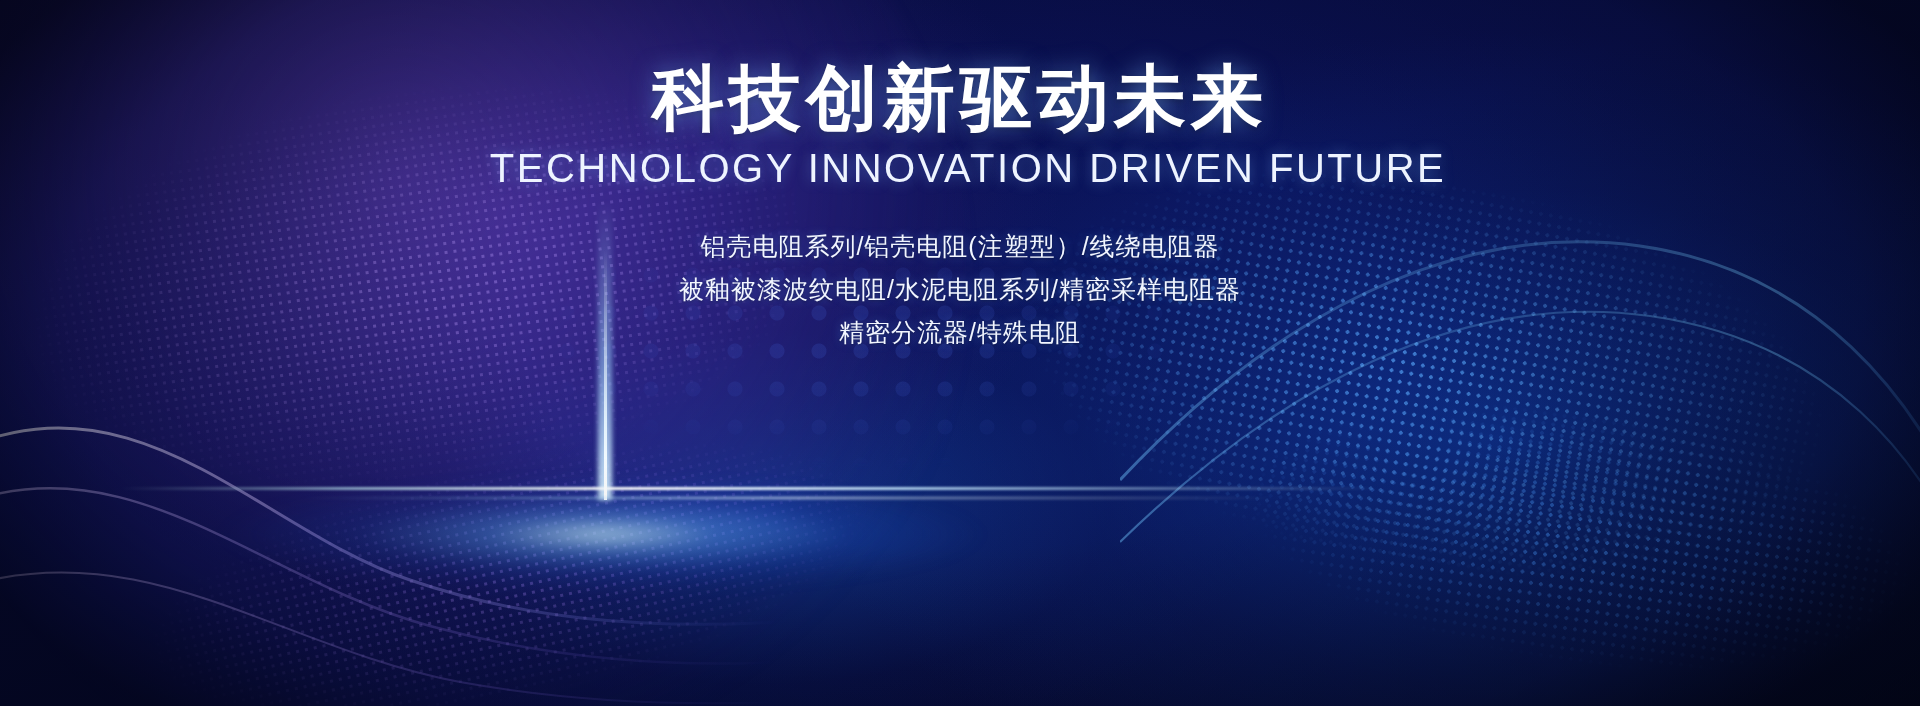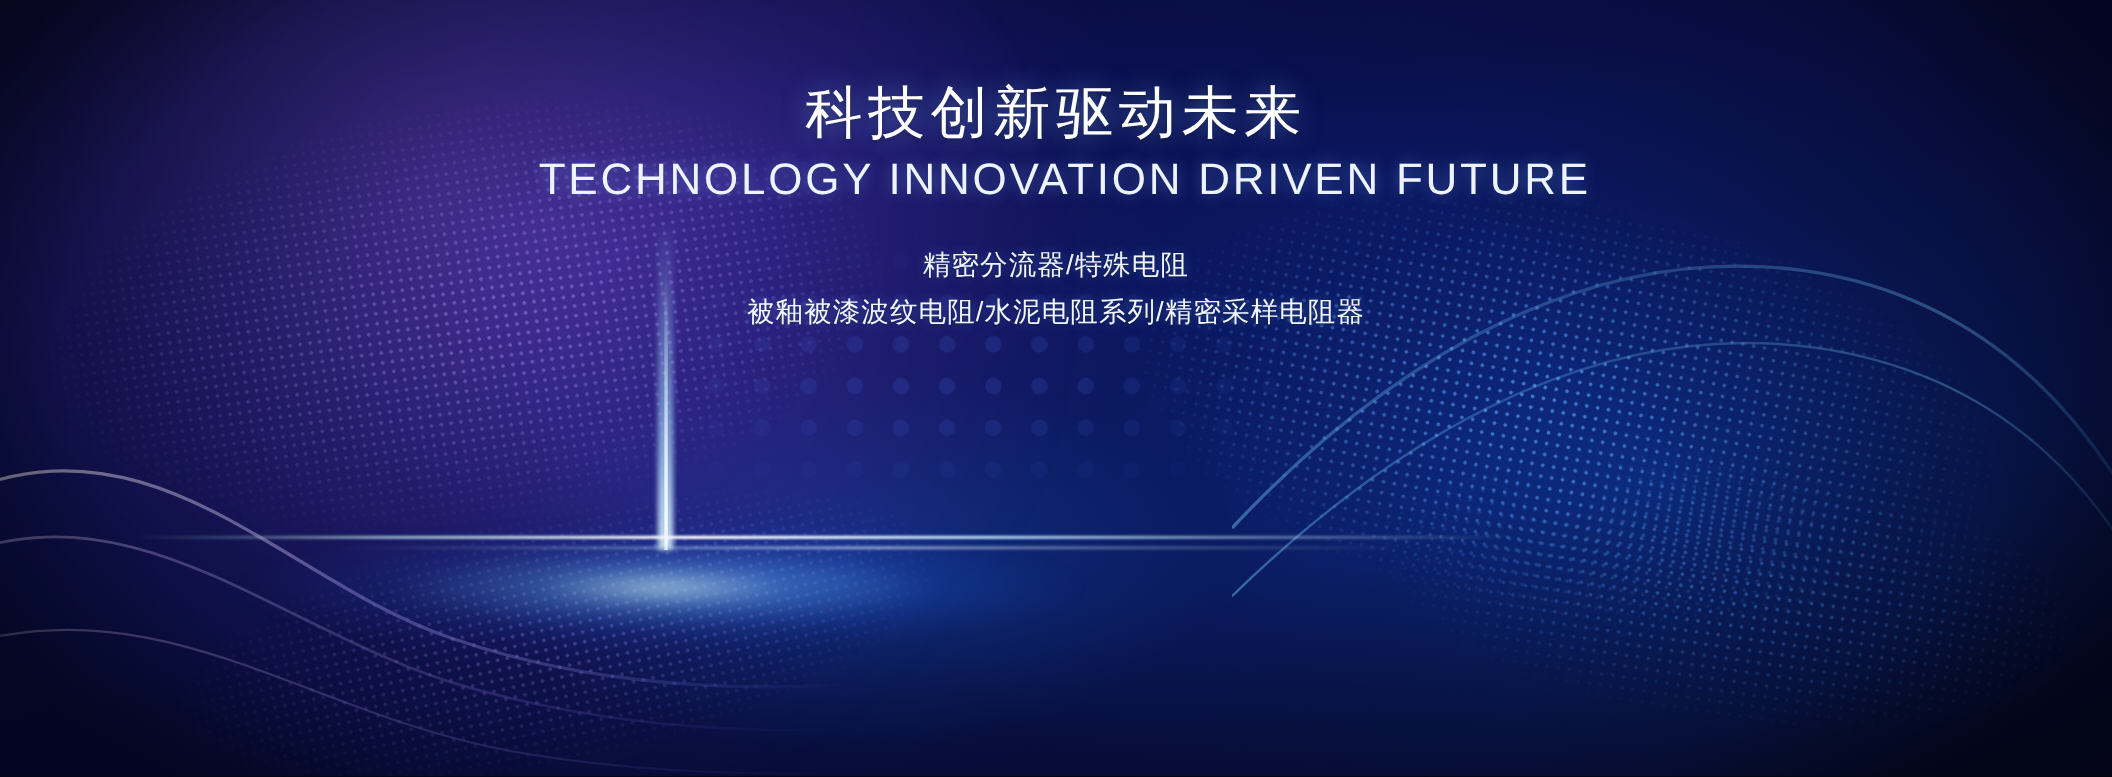--- a/index.html
+++ b/index.html
@@ -144,24 +144,24 @@
 
   
   .content {
     position: absolute;
     left: 0; right: 0; top: 0;
     text-align: center;
     z-index: 20;
   }
   .title-cn {
     margin: 0;
-    padding-top: 76px;
+    padding-top: 60px;
     color: #ffffff;
-    font-size: 52px;
-    font-weight: 400;
+    font-size: 72px;
+    font-weight: 700;
     letter-spacing: 5px;
     line-height: 1.06;
     text-shadow: 0 0 22px rgba(120,180,255,0.55), 0 2px 6px rgba(0,0,0,0.35);
   }
   .title-en {
     margin: 10px 0 0 16px;
     color: #eef4ff;
     font-size: 40px;
     font-weight: 300;
     letter-spacing: 2.5px;
@@ -231,18 +231,19 @@
     <div class="horizon-line2"></div>
     <div class="vignette"></div>
   </div>
 
   <div class="content">
     <h1 class="title-cn">科技创新驱动未来</h1>
 
     <div class="title-en">TECHNOLOGY INNOVATION DRIVEN FUTURE</div>
 
     <ul class="prod-list">
+      <li>铝壳电阻系列/铝壳电阻(注塑型）/线绕电阻器</li>
+      <li>被釉被漆波纹电阻/水泥电阻系列/精密采样电阻器</li>
       <li>精密分流器/特殊电阻</li>
-      <li>被釉被漆波纹电阻/水泥电阻系列/精密采样电阻器</li>
     </ul>
   </div>
 
 </div>
 
 </body></html>

